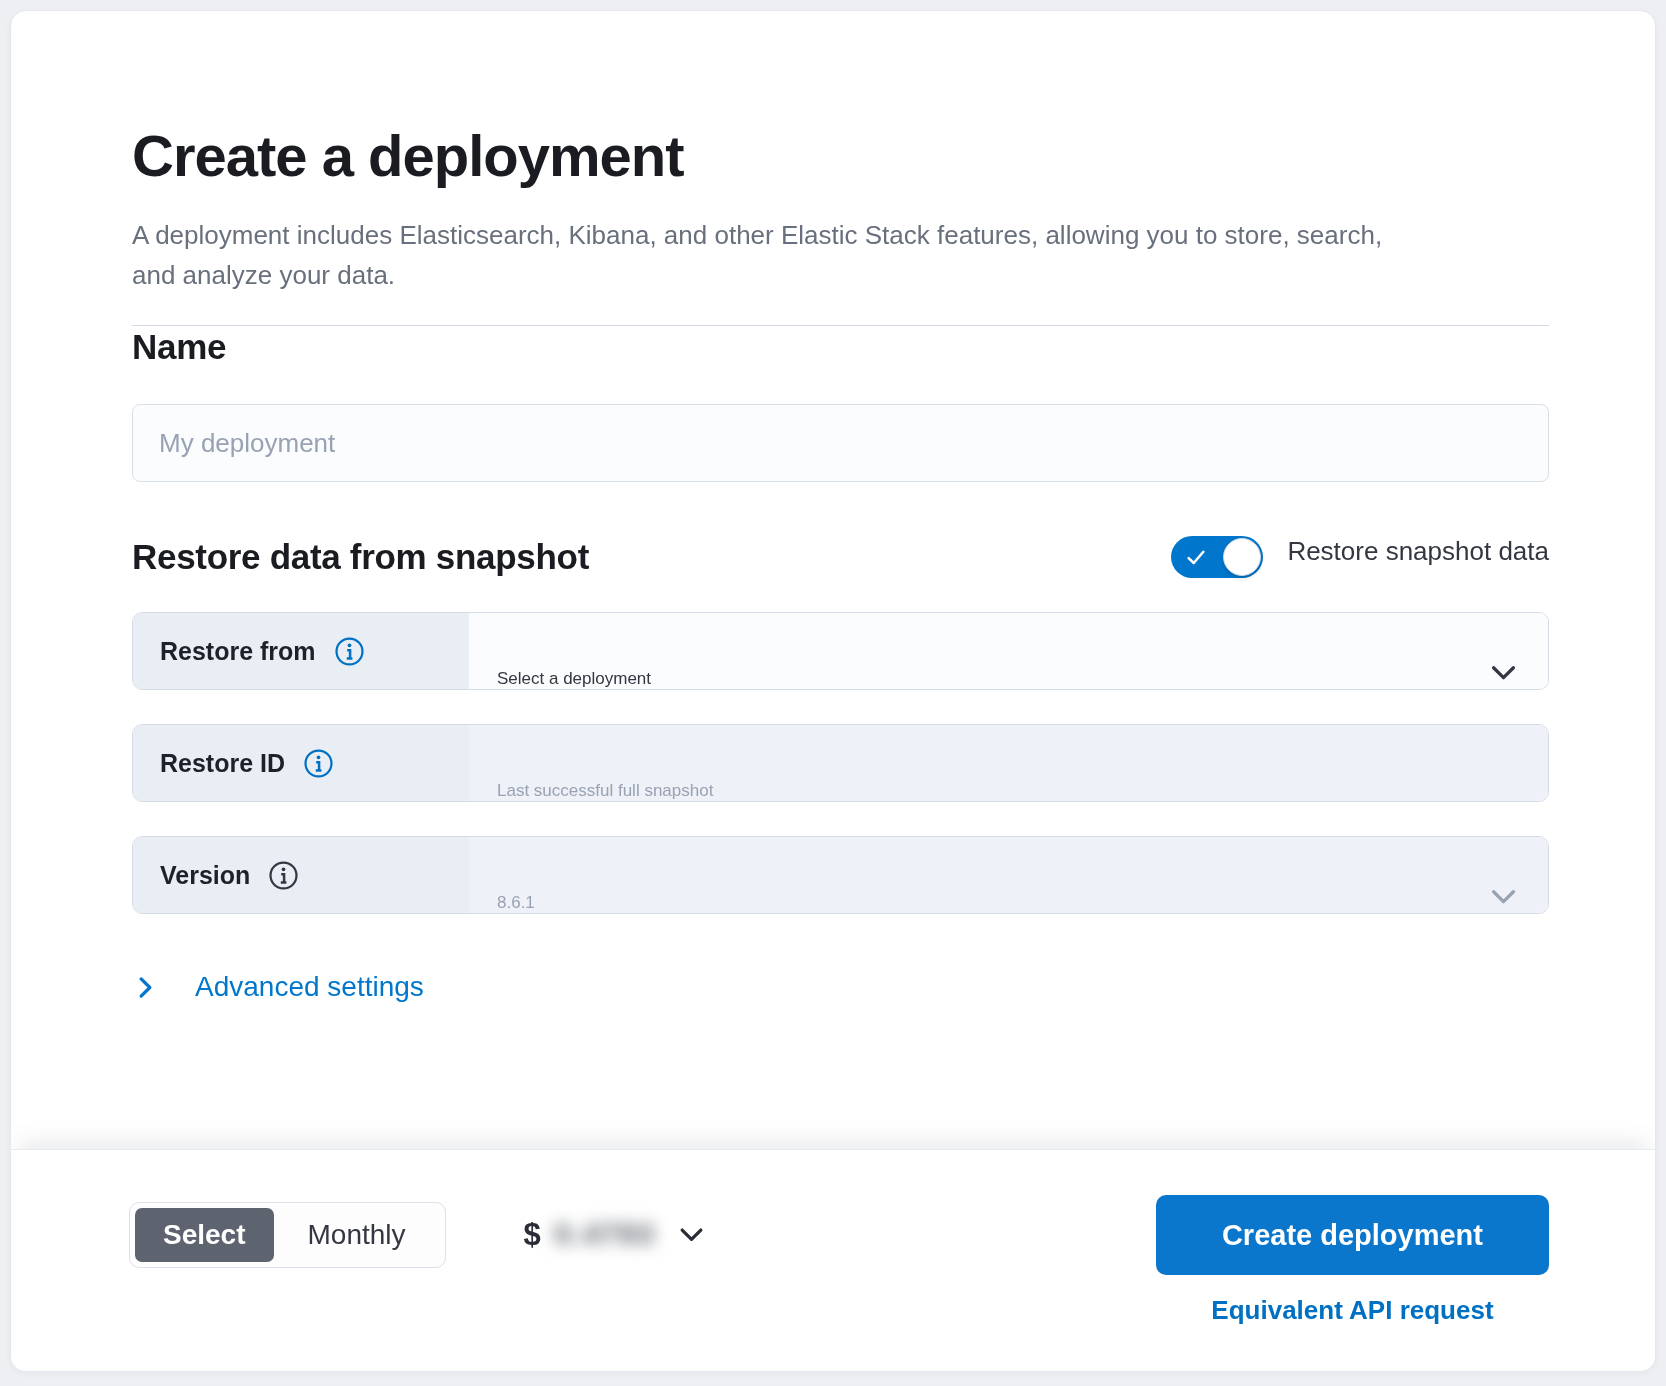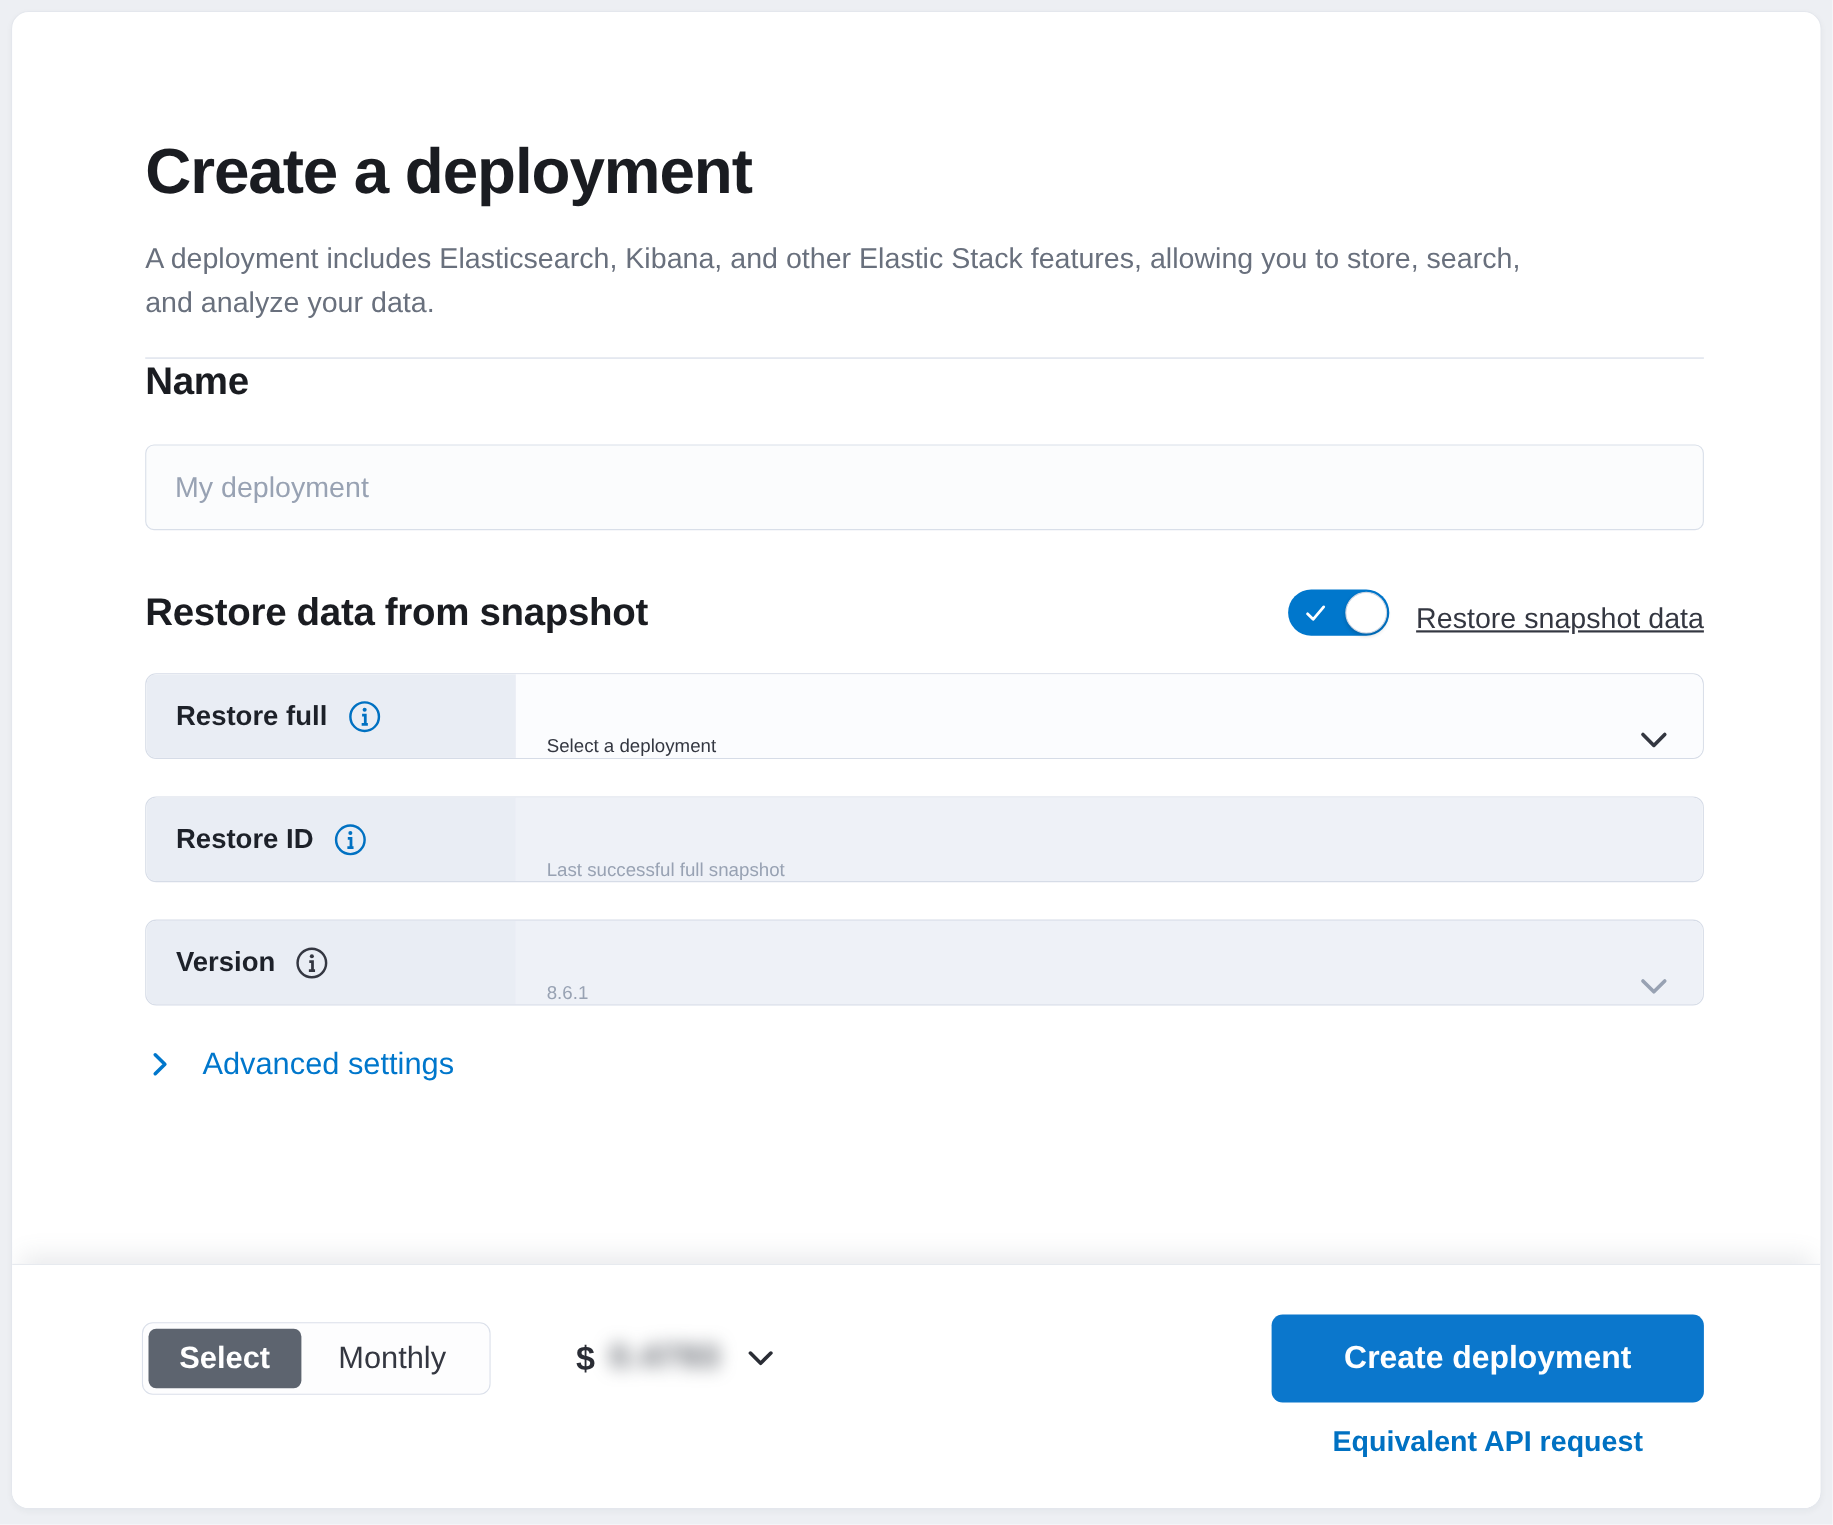--- a/index.html
+++ b/index.html
@@ -59,21 +59,21 @@
     font-family:inherit;
     font-size:26px;color:#343741;
     outline:none;
   }
   .text-input::placeholder{color:#98a2b3;}
 
   .section-row{
     margin-top:54px;
     display:flex;align-items:center;justify-content:space-between;
   }
-  .toggle-group{display:flex;align-items:flex-end;text-decoration:underline;}
+  .toggle-group{display:flex;align-items:flex-start;}
   .switch{
     position:relative;
     width:92px;height:42px;border-radius:21px;
     background:#0077cc;border:none;cursor:pointer;
     flex-shrink:0;padding:0;
   }
   .switch .check{position:absolute;left:13px;top:9px;}
   .switch .knob{
     position:absolute;right:2px;top:2px;
     width:38px;height:38px;border-radius:50%;
@@ -109,23 +109,23 @@
     font-size:17px;
     cursor:pointer;
     gap:33px;
   }
   .select-control{background:#fbfcfe;color:#343741;}
   .disabled-control{background:#eef1f7;color:#98a2b3;}
   .chev.dark{color:#343741;}
   .chev.muted{color:#98a2b3;}
 
   .advanced-link{
-    margin-top:37px;
+    margin-top:57px;
     display:flex;align-items:center;
-    gap:25px;
+    gap:36px;
     background:none;border:none;padding:0;
     color:#0077cc;font-family:inherit;
     font-size:28px;font-weight:500;
     cursor:pointer;
   }
 
   .footer{
     height:222px;flex-shrink:0;
     background:#ffffff;
     border-top:1px solid #e7eaef;
@@ -202,21 +202,21 @@
               <path d="M3.1 8.7 6.5 12l6.4-7.5" fill="none" stroke="#ffffff" stroke-width="1.7" stroke-linecap="round" stroke-linejoin="round"></path>
             </svg>
           <span class="knob"></span>
         </button>
         <span class="toggle-label">Restore snapshot data</span>
       </div>
     </div>
 
     <div class="form-row">
       <div class="row-label">
-        <span>Restore full</span>
+        <span>Restore from</span>
         <svg class="info blue" viewBox="0 0 16 16" width="31" height="31">
             <circle cx="8" cy="8" r="6.7" fill="none" stroke="currentColor" stroke-width="1.15"></circle>
             <circle cx="8" cy="4.8" r="0.95" fill="currentColor"></circle>
             <path d="M6.8 7.3h1.5v4.2" fill="none" stroke="currentColor" stroke-width="1.3"></path>
             <path d="M6.6 11.6h2.9" fill="none" stroke="currentColor" stroke-width="1.3"></path>
           </svg>
       </div>
       <div class="row-control select-control">
         <span>Select a deployment</span>
         <svg class="chev dark" viewBox="0 0 16 16" width="33" height="33">

